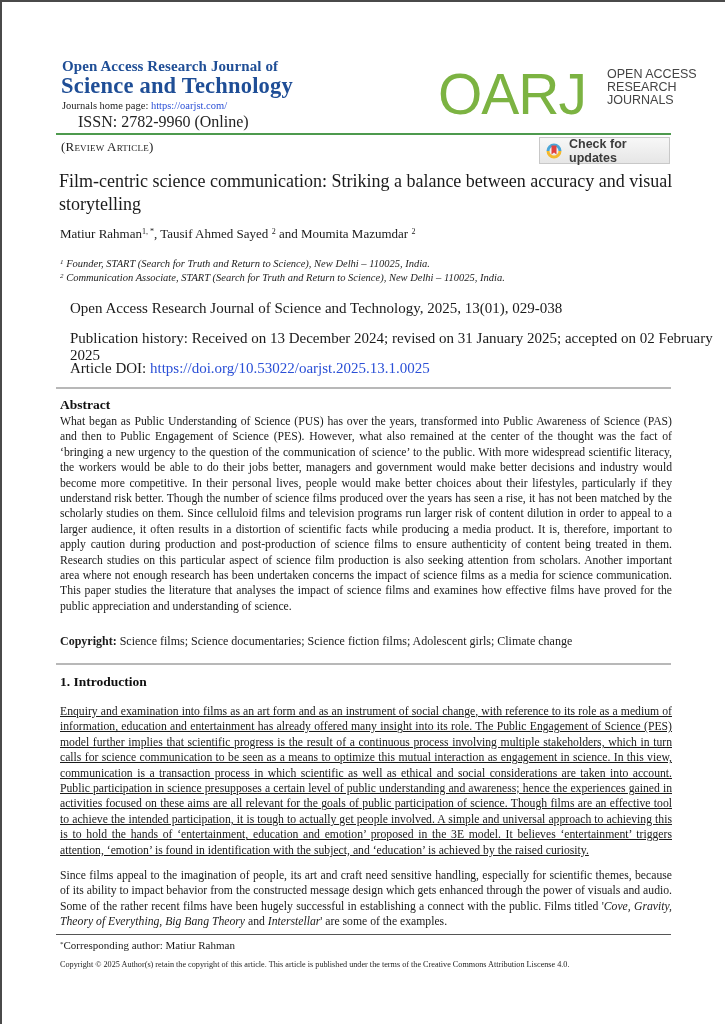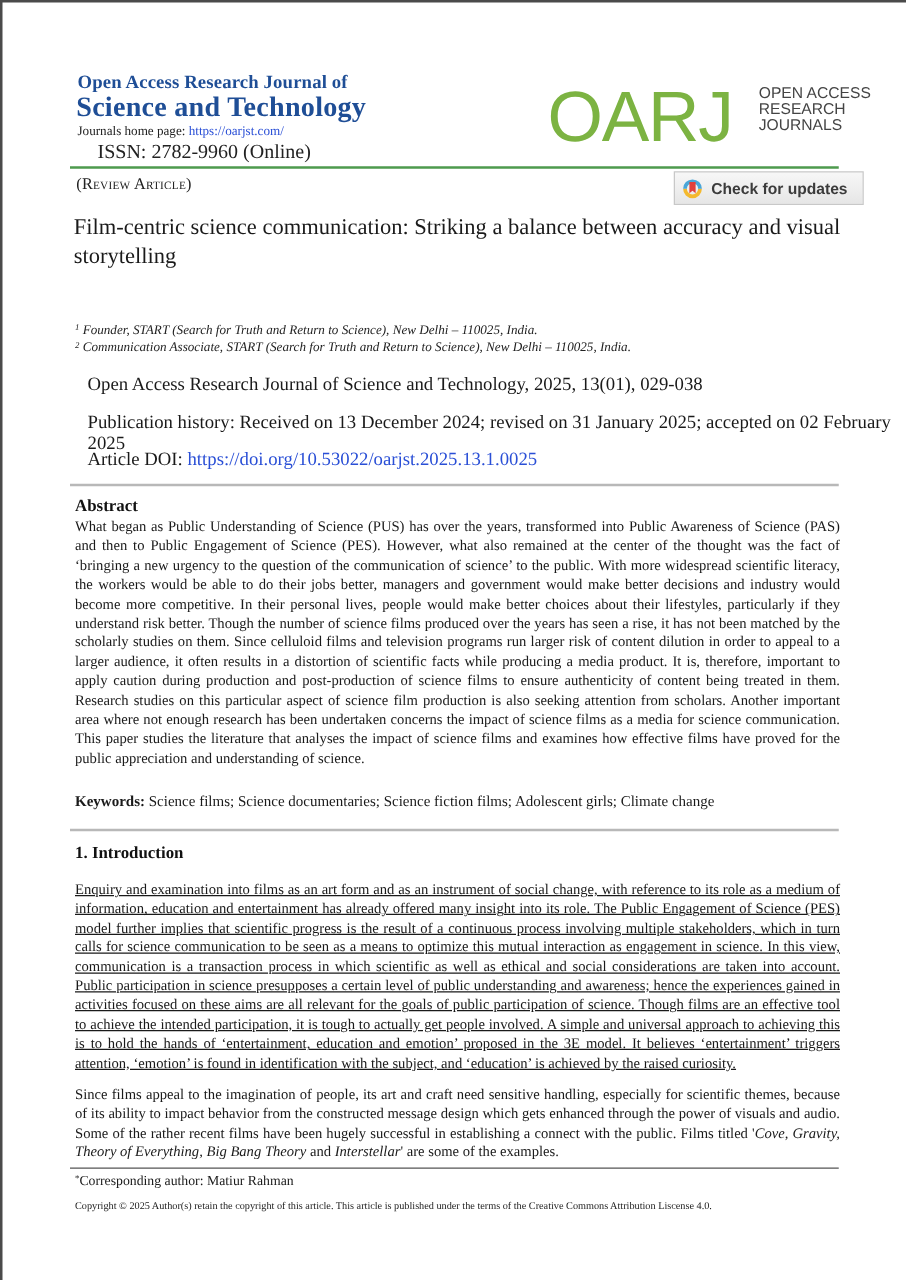--- a/index.html
+++ b/index.html
@@ -20,21 +20,21 @@
 
   .oarj-logo { position: absolute; left: 436px; top: 64px; height: 56px; display: flex; }
   .oarj-letters { font-family: "Liberation Sans", sans-serif; font-size: 57px; color: #7cb342; line-height: 1; letter-spacing: -1px; font-weight: normal; }
   .oarj-words { margin-left: 21px; font-family: "Liberation Sans", sans-serif; font-size: 12.5px; color: #444; line-height: 13px; margin-top: 2px; }
 
   .green-rule { position: absolute; left: 54px; top: 131px; width: 615px; height: 2px; background: #4e9a4e; }
 
   .review-label { position: absolute; left: 59px; top: 137px; font-size: 13px; color: #222; letter-spacing: 0.2px; }
   .review-label .sc { font-variant: small-caps; }
 
-  .check-updates { position: absolute; left: 537px; top: 135px; width: 152px; height: 27px;
+  .check-updates { position: absolute; left: 537px; top: 135px; width: 131px; height: 27px;
     background: linear-gradient(#f7f7f7, #e6e6e6); border: 1px solid #c8c8c8; box-sizing: border-box;
     display: flex; align-items: center; padding-left: 5px; cursor: pointer; }
   .check-updates .cu-icon { width: 18px; height: 18px; position: relative; margin-right: 6px; }
   .check-updates .cu-label { font-family: "Liberation Sans", sans-serif; font-size: 12.5px; color: #3b3b3b; font-weight: bold; }
 
   .article-title { position: absolute; left: 57px; top: 168px; width: 620px; font-size: 18px; line-height: 23px; color: #1a1a1a; }
 
   .authors { position: absolute; left: 58px; top: 224px; font-size: 13px; color: #1a1a1a; }
   .authors sup { font-size: 8px; vertical-align: 4px; }
 
@@ -103,41 +103,44 @@
         <path d="M3 9 A6 6 0 0 0 15 9" fill="none" stroke="#f4b92d" stroke-width="3"></path>
         <path d="M3 9 A6 6 0 0 1 15 9" fill="none" stroke="#4aa6d8" stroke-width="3"></path>
         <path d="M6.5 3.5 h5 v9 l-2.5 -2 l-2.5 2 z" fill="#e2403c"></path>
       </svg>
     </span>
     <span class="cu-label">Check for updates</span>
   </div>
 
   <div class="article-title">Film-centric science communication: Striking a balance between accuracy and visual storytelling</div>
 
+  <div class="authors">
+    <span>Matiur Rahman</span><sup>1, *</sup><span>, </span><span>Tausif Ahmed Sayed </span><sup>2</sup><span> and </span><span>Moumita Mazumdar </span><sup>2</sup>
+  </div>
 
   <div class="affil affil-1">
     <sup>1</sup><span> Founder, START (Search for Truth and Return to Science), New Delhi – 110025, India.</span>
   </div>
   <div class="affil affil-2">
     <sup>2</sup><span> Communication Associate, START (Search for Truth and Return to Science), New Delhi – 110025, India.</span>
   </div>
 
   <div class="meta meta-citation">Open Access Research Journal of Science and Technology, 2025, 13(01), 029-038</div>
   <div class="meta meta-history">Publication history: Received on 13 December 2024; revised on 31 January 2025; accepted on 02 February 2025</div>
   <div class="meta meta-doi">
     <span>Article DOI: </span><a>https://doi.org/10.53022/oarjst.2025.13.1.0025</a>
   </div>
 
   <div class="gray-rule rule-abs"></div>
 
   <div class="section-head abs-head">Abstract</div>
   <div class="para abs-body">What began as Public Understanding of Science (PUS) has over the years, transformed into Public Awareness of Science (PAS) and then to Public Engagement of Science (PES). However, what also remained at the center of the thought was the fact of ‘bringing a new urgency to the question of the communication of science’ to the public. With more widespread scientific literacy, the workers would be able to do their jobs better, managers and government would make better decisions and industry would become more competitive. In their personal lives, people would make better choices about their lifestyles, particularly if they understand risk better. Though the number of science films produced over the years has seen a rise, it has not been matched by the scholarly studies on them. Since celluloid films and television programs run larger risk of content dilution in order to appeal to a larger audience, it often results in a distortion of scientific facts while producing a media product. It is, therefore, important to apply caution during production and post-production of science films to ensure authenticity of content being treated in them. Research studies on this particular aspect of science film production is also seeking attention from scholars. Another important area where not enough research has been undertaken concerns the impact of science films as a media for science communication. This paper studies the literature that analyses the impact of science films and examines how effective films have proved for the public appreciation and understanding of science.</div>
 
   <div class="keywords">
-    <b>Keywords:</b><span> Science films; Science documentaries; Science fiction films; Adolescent girls; Climate change</span>
+    <b>Copyright:</b><span> Science films; Science documentaries; Science fiction films; Adolescent girls; Climate change</span>
   </div>
 
   <div class="gray-rule rule-intro"></div>
 
   <div class="section-head intro-head">1. Introduction</div>
   <div class="para intro-p1">Enquiry and examination into films as an art form and as an instrument of social change, with reference to its role as a medium of information, education and entertainment has already offered many insight into its role. The Public Engagement of Science (PES) model further implies that scientific progress is the result of a continuous process involving multiple stakeholders, which in turn calls for science communication to be seen as a means to optimize this mutual interaction as engagement in science. In this view, communication is a transaction process in which scientific as well as ethical and social considerations are taken into account. Public participation in science presupposes a certain level of public understanding and awareness; hence the experiences gained in activities focused on these aims are all relevant for the goals of public participation of science. Though films are an effective tool to achieve the intended participation, it is tough to actually get people involved. A simple and universal approach to achieving this is to hold the hands of ‘entertainment, education and emotion’ proposed in the 3E model. It believes ‘entertainment’ triggers attention, ‘emotion’ is found in identification with the subject, and ‘education’ is achieved by the raised curiosity.</div>
   <div class="para intro-p2"><span>Since films appeal to the imagination of people, its art and craft need sensitive handling, especially for scientific themes, because of its ability to impact behavior from the constructed message design which gets enhanced through the power of visuals and audio. Some of the rather recent films have been hugely successful in establishing a connect with the public. Films titled '</span><i>Cove, Gravity, Theory of Everything, Big Bang Theory</i><span> and </span><i>Interstellar</i><span>' are some of the examples.</span></div>
 
   <div class="foot-rule"></div>
   <div class="corresponding">

